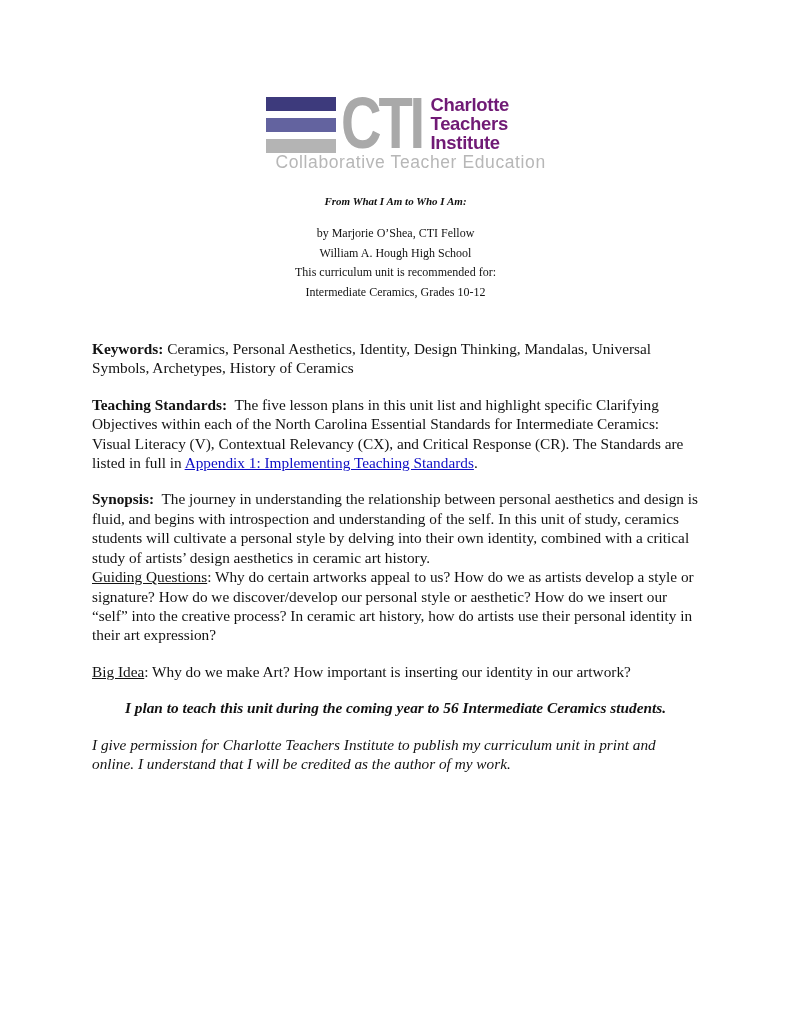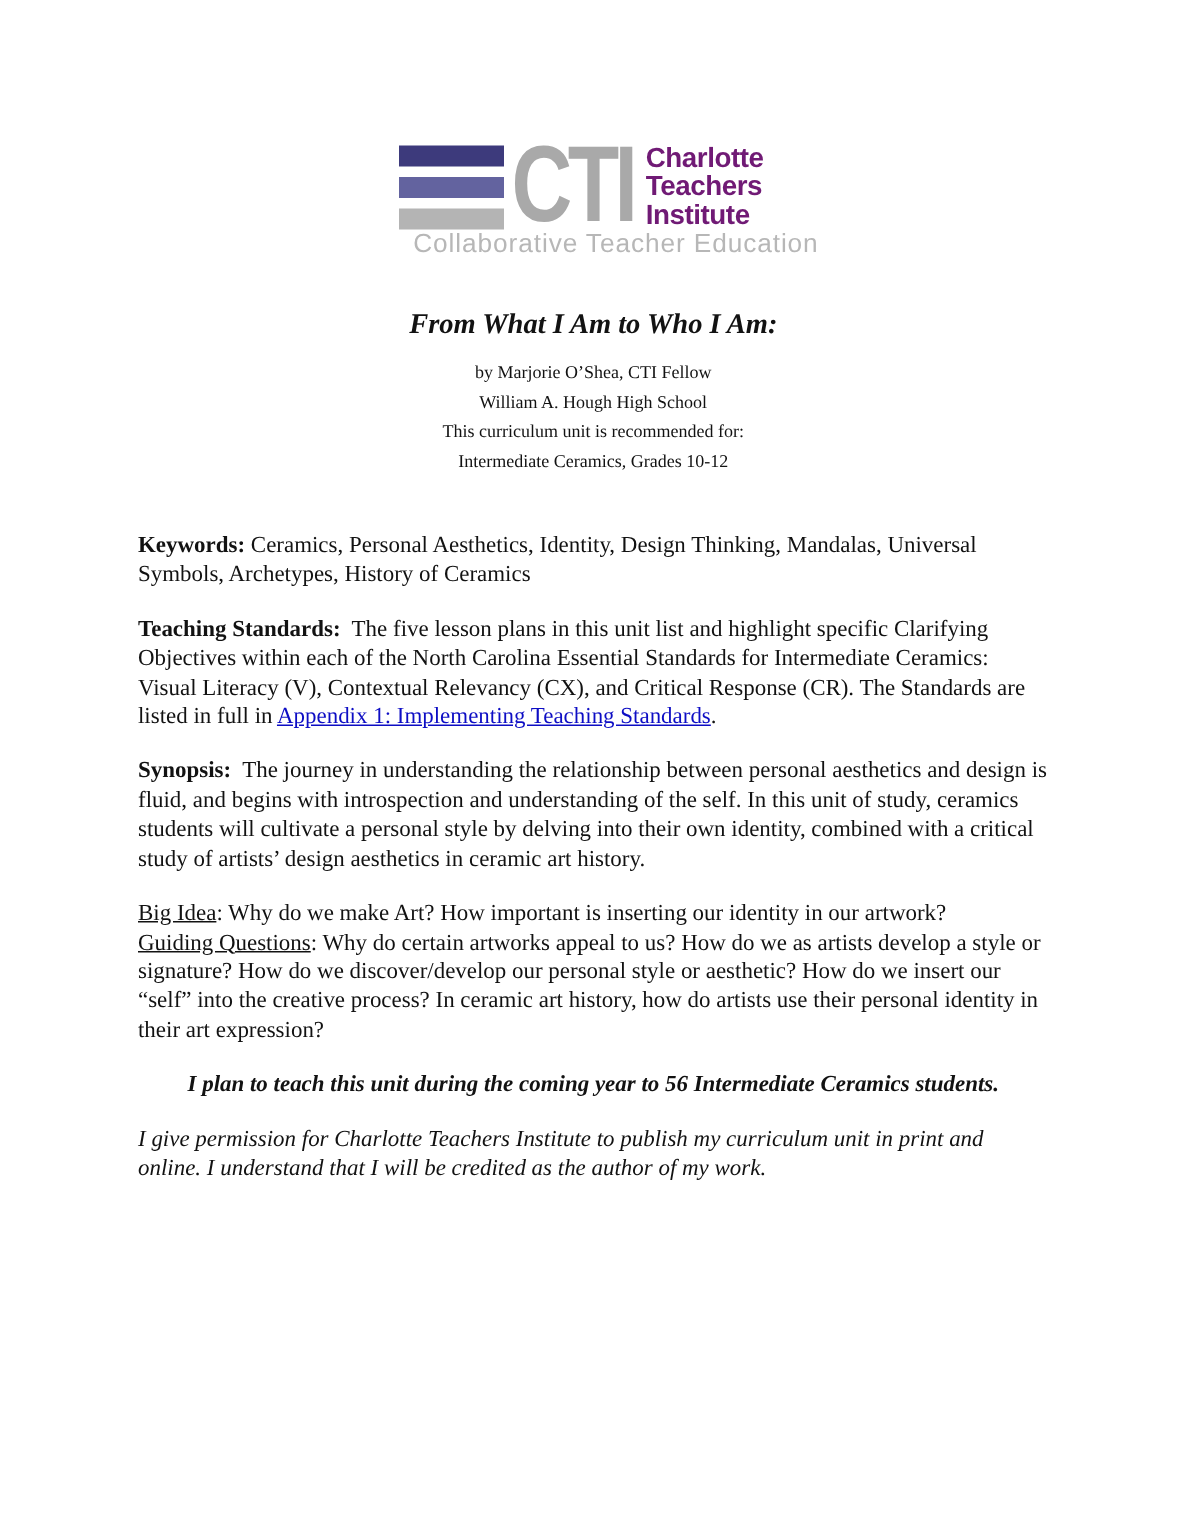--- a/index.html
+++ b/index.html
@@ -33,23 +33,23 @@
     letter-spacing: -0.3px;
   }
   .logo-tagline {
     position: absolute; left: 0; top: 58px;
     font-family: "Liberation Sans", "DejaVu Sans", sans-serif;
     font-size: 17.5px; letter-spacing: 0.6px; white-space: nowrap;
   }
 
   
   .title-block {
-    margin-top: 33px; text-align: center;
+    margin-top: 18px; text-align: center;
     font-weight: bold; font-style: italic;
-    font-size: 19px; line-height: 19.4px;
+    font-size: 11px; line-height: 19.4px;
   }
   .center-block { text-align: center; font-size: 12px; line-height: 19.4px; }
   .byline-block { margin-top: 13px; }
   .rec-block { }
 
   .body-copy { margin-top: 37px; font-size: 15.3px; line-height: 19.4px; }
   .para { margin: 0 0 0 0; white-space: pre-wrap; }
   .para + .para { margin-top: 17px; }
   .para.tight { margin-top: 0; }
   .label-bold { font-weight: bold; }
@@ -95,23 +95,23 @@
     </div>
 
     <div class="body-copy">
 
       <p class="para"><span class="label-bold">Keywords:</span><span> Ceramics, Personal Aesthetics, Identity, Design Thinking, Mandalas, Universal Symbols, Archetypes, History of Ceramics</span></p>
 
       <p class="para"><span class="label-bold">Teaching Standards:</span><span>  The five lesson plans in this unit list and highlight specific Clarifying Objectives within each of the North Carolina Essential Standards for Intermediate Ceramics: Visual Literacy (V), Contextual Relevancy (CX), and Critical Response (CR). The Standards are listed in full in </span><a class="doc-link" style="color: rgb(13, 13, 196);">Appendix 1: Implementing Teaching Standards</a><span>.</span></p>
 
       <p class="para"><span class="label-bold">Synopsis:</span><span>  The journey in understanding the relationship between personal aesthetics and design is fluid, and begins with introspection and understanding of the self. In this unit of study, ceramics students will cultivate a personal style by delving into their own identity, combined with a critical study of artists’ design aesthetics in ceramic art history.</span></p>
 
+      <p class="para tight"><span class="u">Guiding Questions</span><span>: Why do certain artworks appeal to us? How do we as artists develop a style or signature? How do we discover/develop our personal style or aesthetic? How do we insert our “self” into the creative process? In ceramic art history, how do artists use their personal identity in their art expression?</span></p>
+
       <p class="para"><span class="u">Big Idea</span><span>: Why do we make Art? How important is inserting our identity in our artwork?</span></p>
-
-      <p class="para tight"><span class="u">Guiding Questions</span><span>: Why do certain artworks appeal to us? How do we as artists develop a style or signature? How do we discover/develop our personal style or aesthetic? How do we insert our “self” into the creative process? In ceramic art history, how do artists use their personal identity in their art expression?</span></p>
 
       <p class="para bold-italic gap-lg">I plan to teach this unit during the coming year to 56 Intermediate Ceramics students.</p>
 
       <p class="para italic gap-lg">I give permission for Charlotte Teachers Institute to publish my curriculum unit in print and online. I understand that I will be credited as the author of my work.</p>
 
     </div>
   </div>
 </div>
 
 </body></html>

